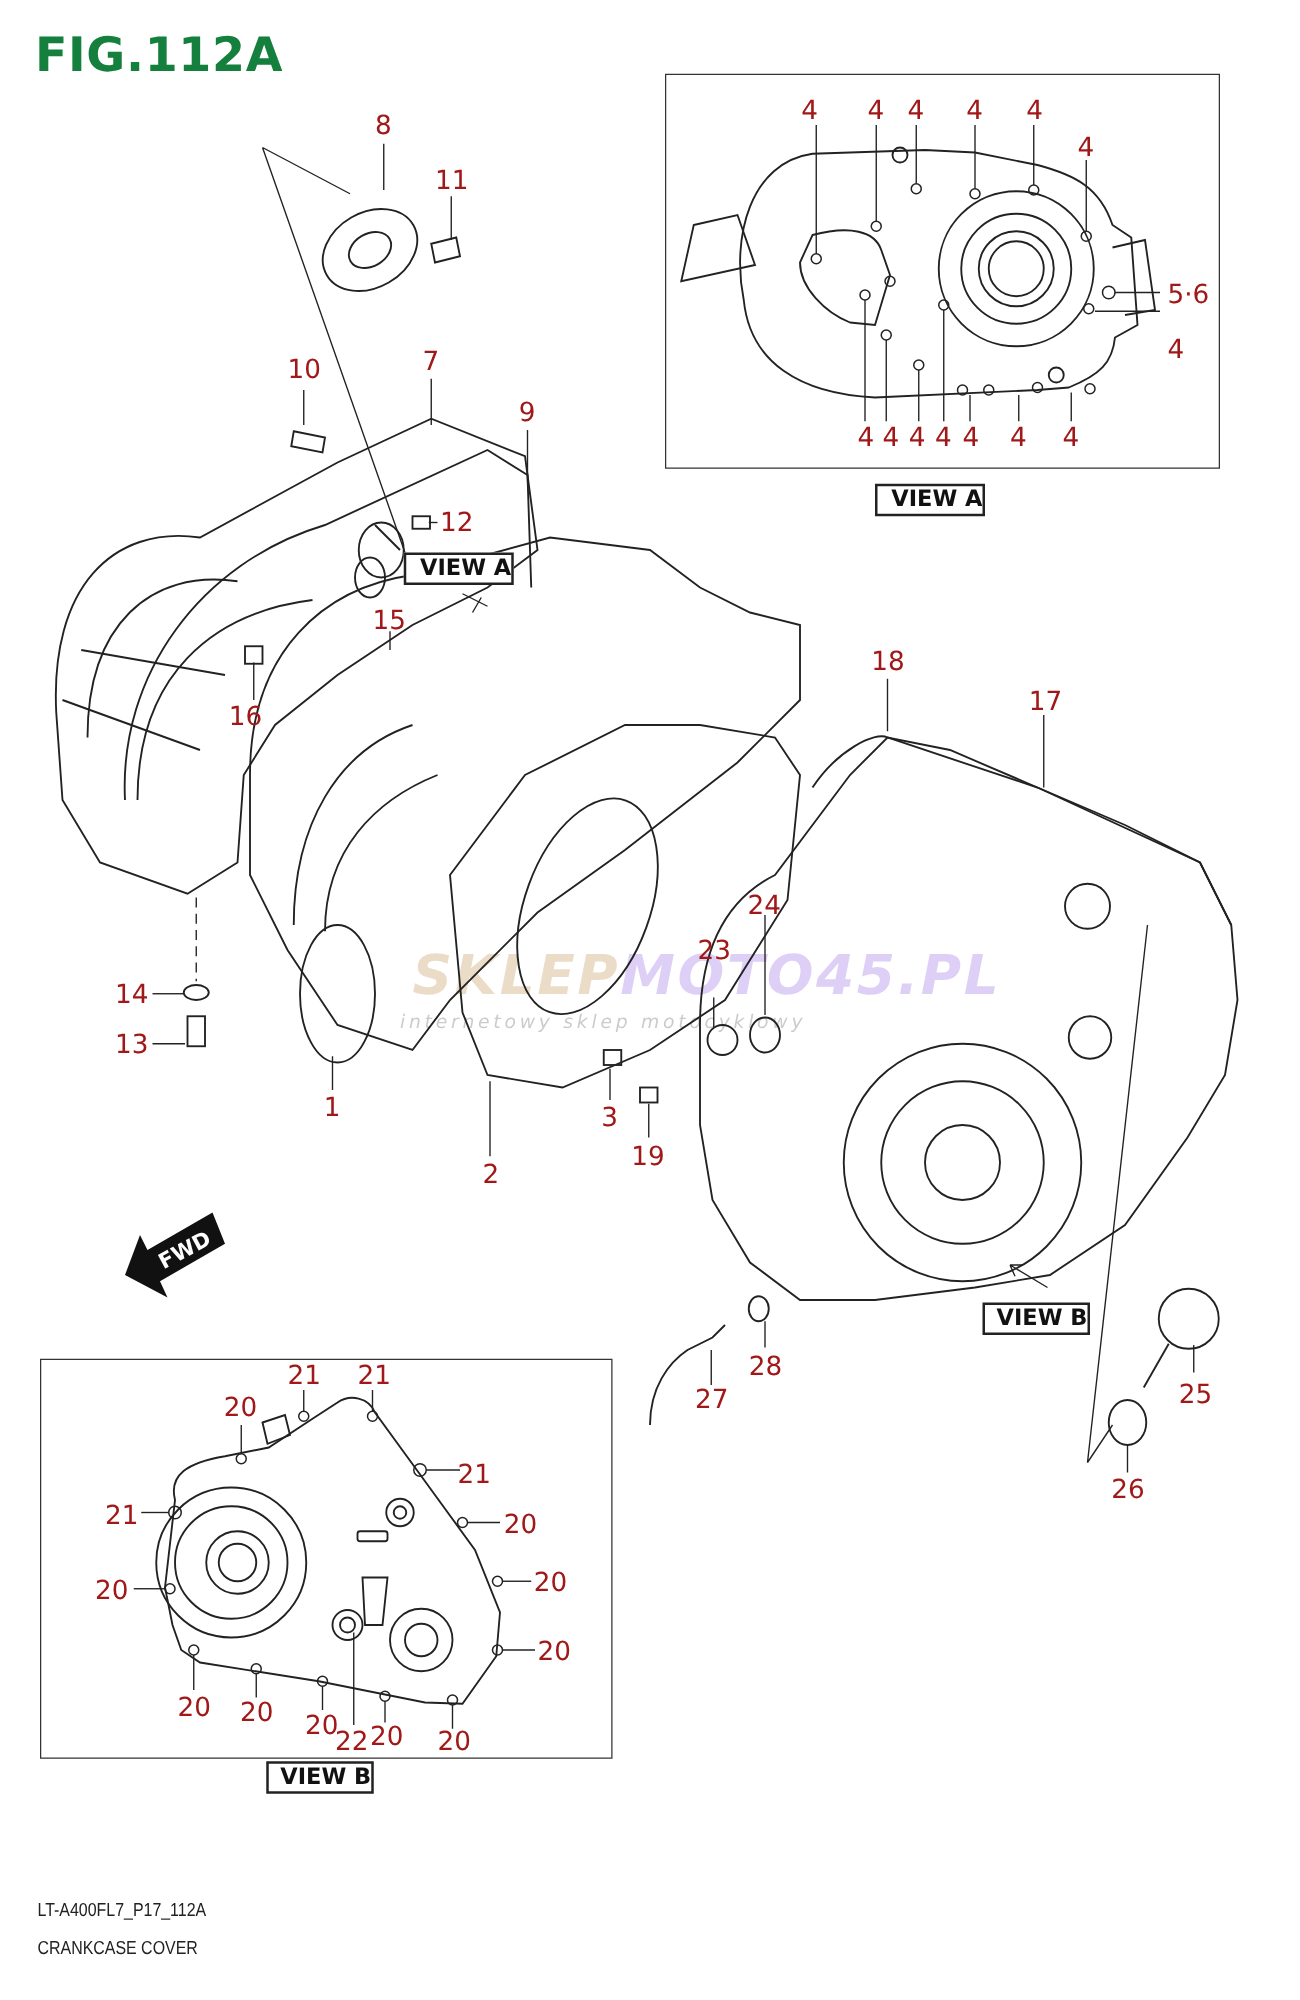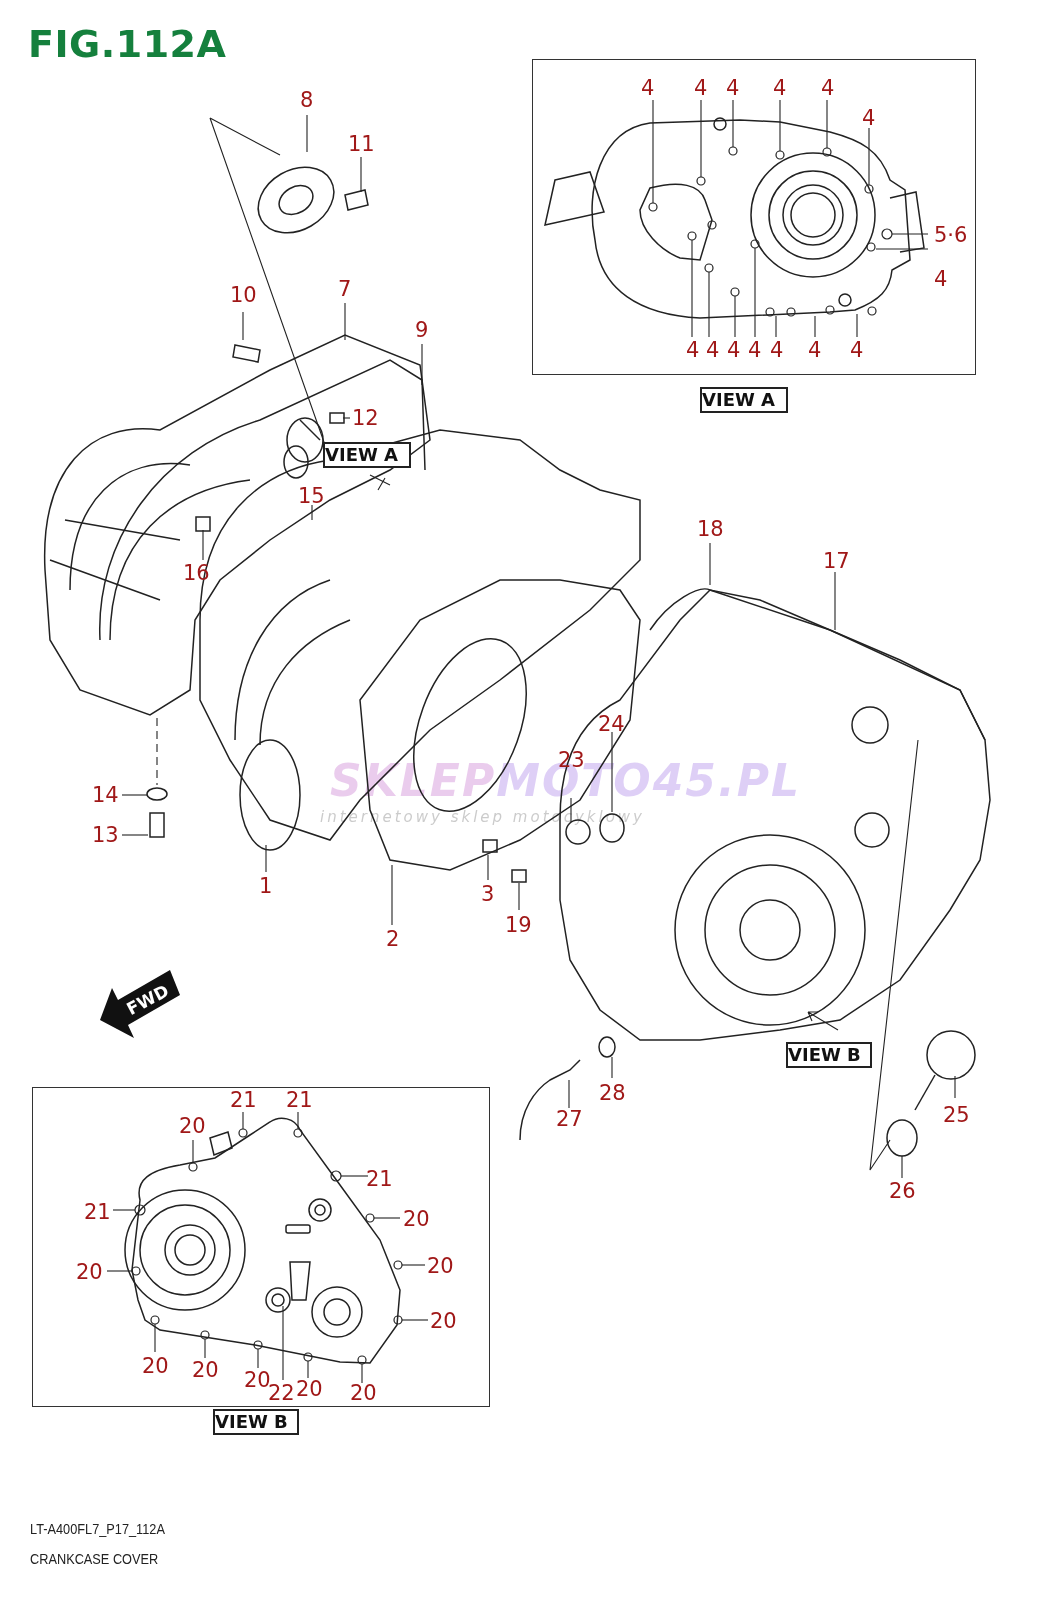--- a/index.html
+++ b/index.html
@@ -2,24 +2,24 @@
 <html><head>
 <meta charset="utf-8">
 <style>
   html,body{margin:0;padding:0;background:#fff;}
   body{width:1040px;height:1600px;position:relative;overflow:hidden;font-family:"DejaVu Sans",sans-serif;}
   .fig-title{position:absolute;left:28px;top:22px;font-size:38px;font-weight:bold;color:#15803d;letter-spacing:0.5px;font-family:"DejaVu Sans",sans-serif;}
   .footer-code{position:absolute;left:30px;top:1520px;font-size:15px;color:#222;font-family:"Liberation Sans",sans-serif;transform:scaleX(0.85);transform-origin:left;}
   .footer-name{position:absolute;left:30px;top:1550px;font-size:15px;color:#222;font-family:"Liberation Sans",sans-serif;transform:scaleX(0.85);transform-origin:left;}
   svg.diagram{position:absolute;left:0;top:0;}
   .callout{font-family:"DejaVu Sans",sans-serif;font-size:21px;fill:#a01818;}
-  .view-label{position:absolute;border:2px solid #222;background:#fff;font-weight:bold;font-size:18px;color:#111;text-align:left;line-height:22px;font-family:"DejaVu Sans",sans-serif;}
+  .view-label{position:absolute;border:2px solid #222;background:#fff;font-weight:bold;font-size:18px;color:#111;text-align:right;line-height:22px;font-family:"DejaVu Sans",sans-serif;}
   .inset{position:absolute;border:1.5px solid #333;}
   .wm{position:absolute;left:330px;top:755px;font-size:44px;font-weight:bold;font-style:italic;opacity:0.22;letter-spacing:2px;font-family:"DejaVu Sans",sans-serif;}
-  .wm .a{color:#a21caf;font-style:italic;} .wm .b{color:#6d28d9;}
+  .wm .a{color:#a16207;font-style:italic;} .wm .b{color:#6d28d9;}
   .wm-sub{position:absolute;left:320px;top:808px;font-size:15px;font-style:italic;color:#999;opacity:0.5;letter-spacing:3px;font-family:"DejaVu Sans",sans-serif;}
 </style>
 </head>
 <body>
 
 <div class="fig-title">FIG.112A</div>
 
 <div class="inset" style="left:532px;top:59px;width:442px;height:314px;"></div>
 <div class="inset" style="left:32px;top:1087px;width:456px;height:318px;"></div>
 

